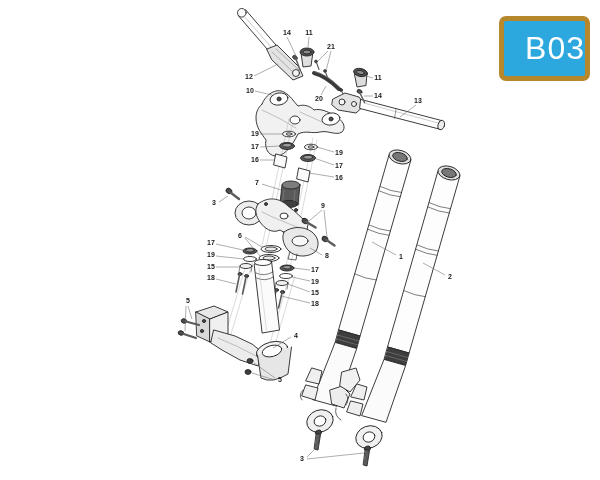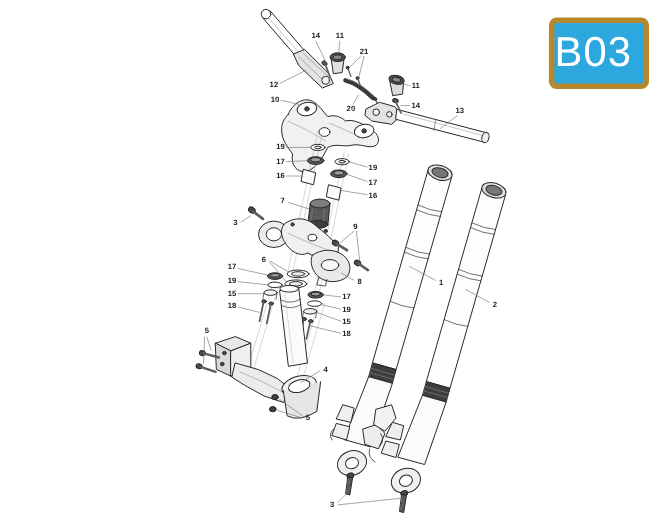--- a/index.html
+++ b/index.html
@@ -4,22 +4,22 @@
 <style>
   html,body{margin:0;padding:0;background:#ffffff;}
   .stage{
     position:relative;width:600px;height:480px;background:#ffffff;
     font-family:"Liberation Sans", sans-serif;overflow:hidden;
   }
   .diagram-svg{position:absolute;left:0;top:0;}
   .badge{
     position:absolute;left:499px;top:16px;width:91px;height:65px;
     box-sizing:border-box;border-radius:7px;
-    display:flex;align-items:center;justify-content:flex-start;
-    font-size:38px;font-weight:400;letter-spacing:1px;
+    display:flex;align-items:center;justify-content:flex-end;
+    font-size:32px;font-weight:400;letter-spacing:1px;
   }
   .callout-text{
     font-family:"Liberation Sans", sans-serif;
     font-size:7px;font-weight:bold;fill:#1a1a1a;
     text-anchor:middle;dominant-baseline:middle;
   }
   .leader{stroke:#6b6b6b;stroke-width:0.55;fill:none;}
 </style>
 </head>
 <body>

